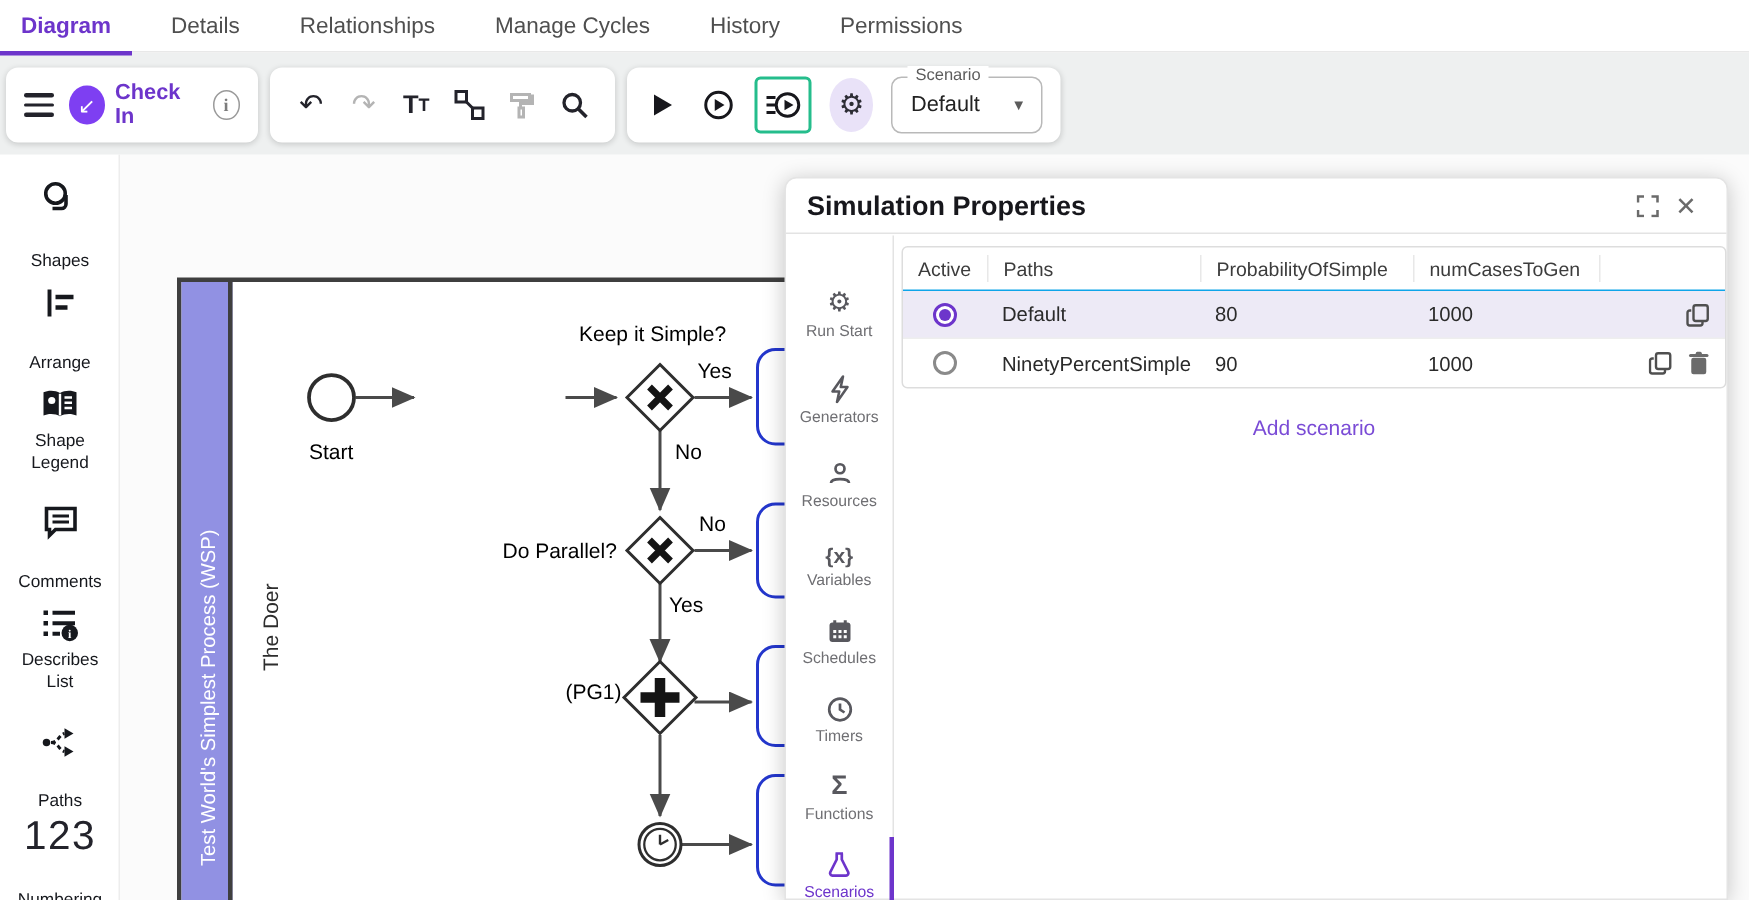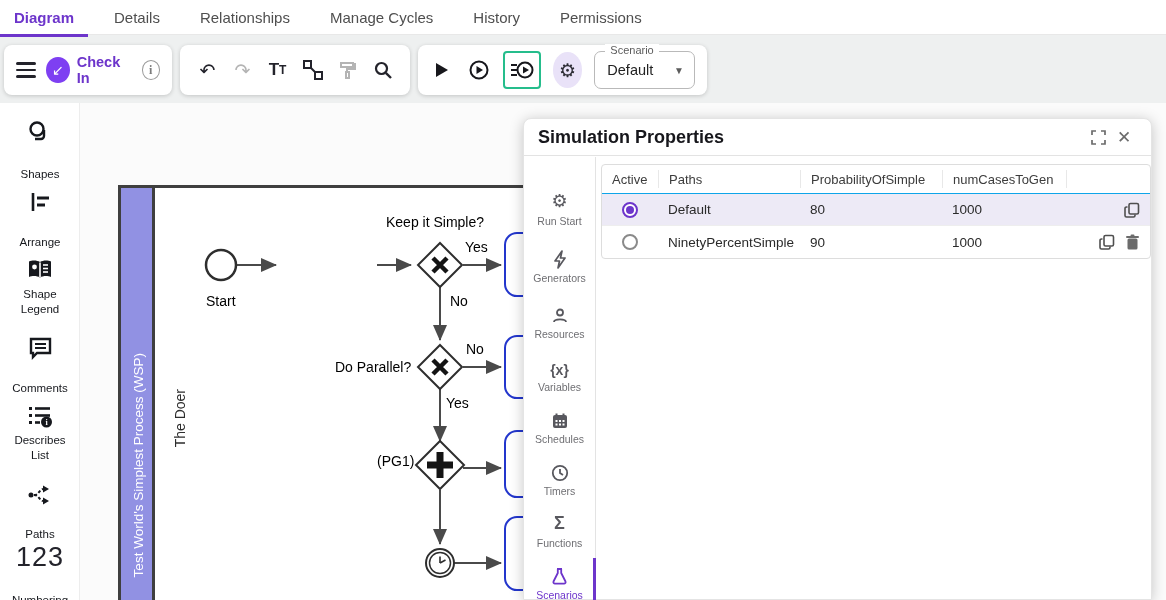--- a/index.html
+++ b/index.html
@@ -483,13 +483,14 @@
           <svg width="15" height="16" viewBox="0 0 15 16">
               <rect x="2.5" y="4.5" width="10" height="11" rx="1.5" fill="#6b6b6b"></rect>
               <rect x="1" y="2" width="13" height="2" rx="1" fill="#6b6b6b"></rect>
               <rect x="5.5" y="0.5" width="4" height="2" rx="1" fill="#6b6b6b"></rect>
             </svg>
         </span>
       </div>
     </div>
   </div>
 
+  <div class="addlink">Add scenario</div>
 </div>
 
 </body></html>

